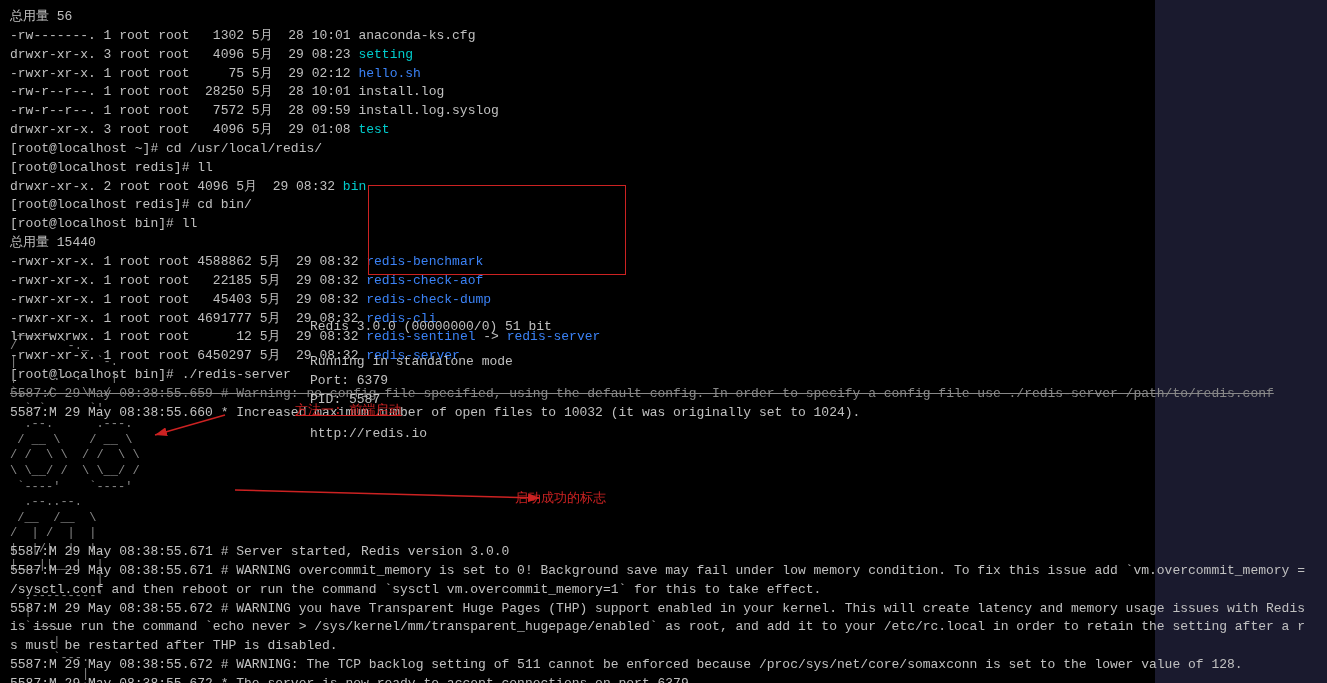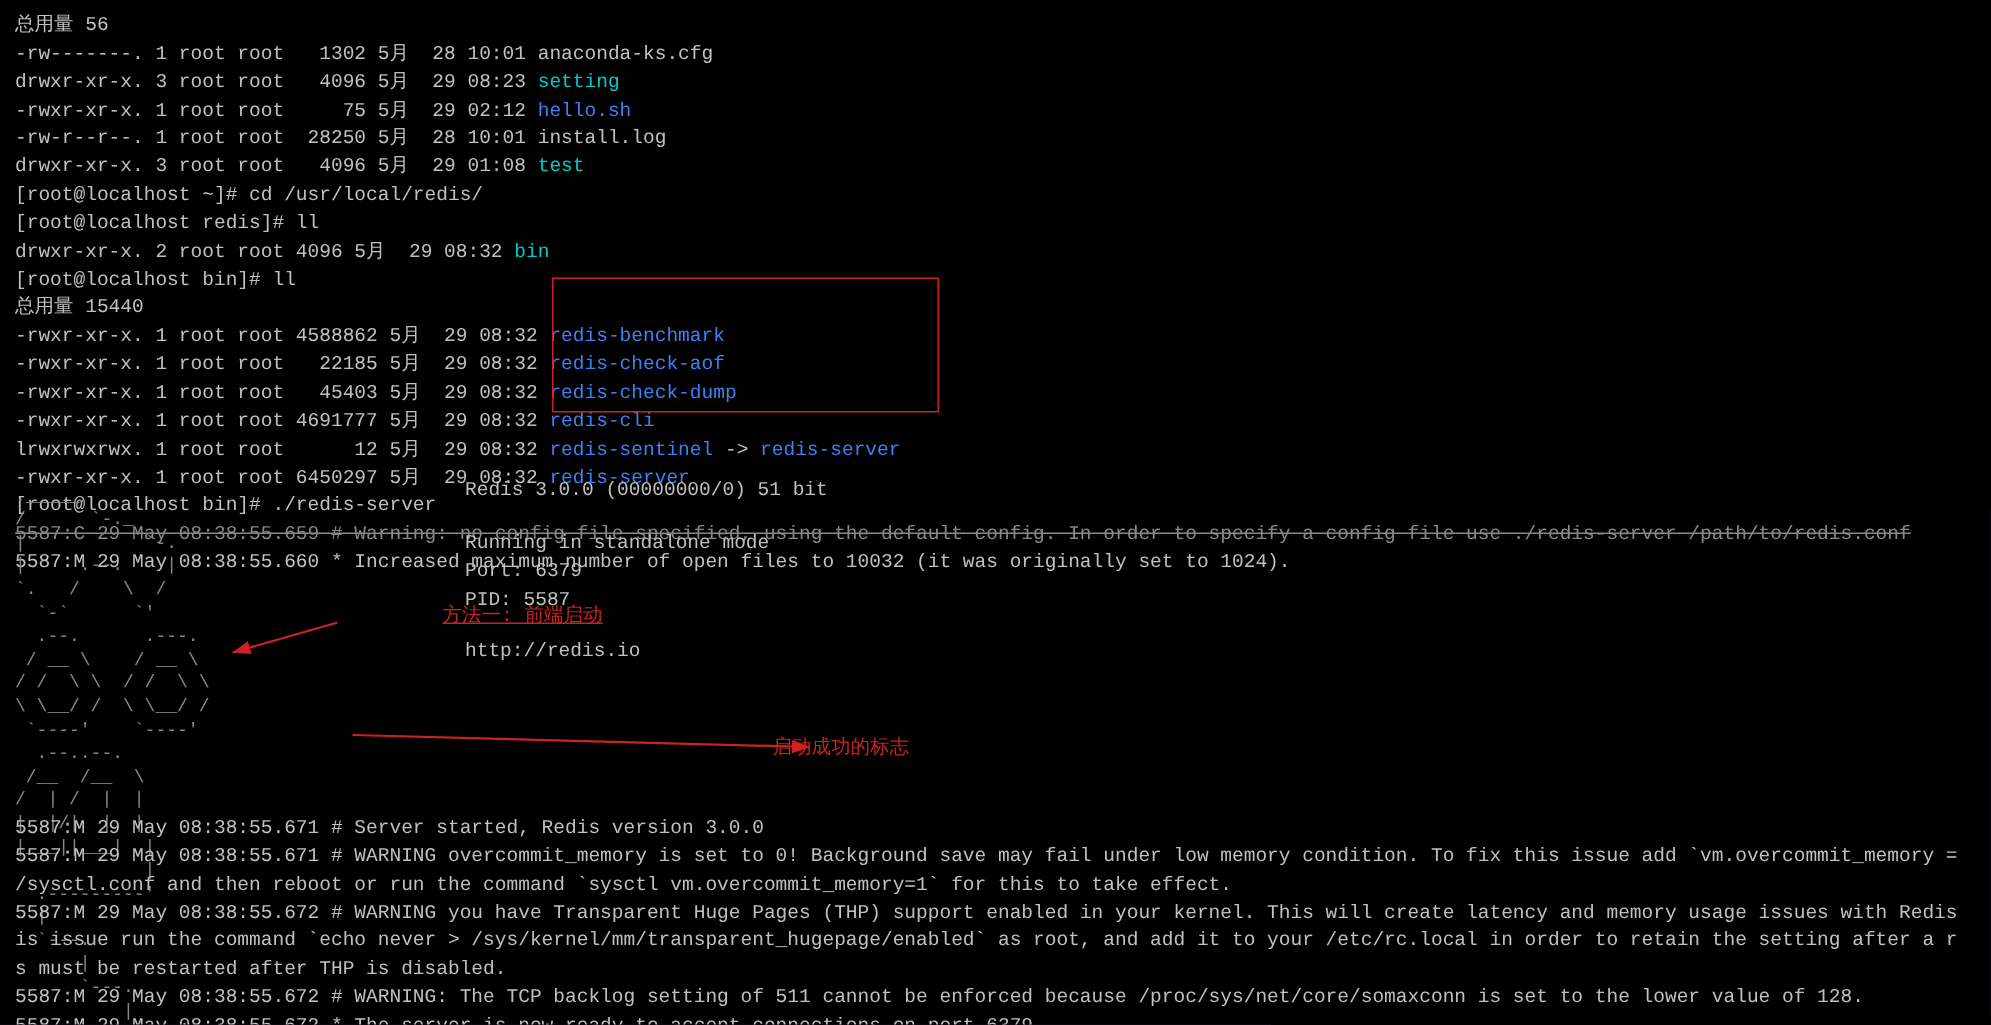--- a/index.html
+++ b/index.html
@@ -9,21 +9,21 @@
       font-family: 'Courier New', Courier, monospace;
       font-size: 13px;
       width: 1327px;
       min-height: 683px;
       overflow: hidden;
       position: relative;
     }
     .terminal {
       background-color: #000000;
       color: #c0c0c0;
-      width: 1327px;
+      width: 1155px;
       min-height: 683px;
       padding: 8px 10px;
       position: relative;
       line-height: 1.45;
     }
     .line {
       white-space: pre;
       display: block;
     }
     .green { color: #3b82f6; }
@@ -68,24 +68,26 @@
 </head>
 <body>
 
 <div class="terminal">
 
   <span class="line">总用量 56</span>
   <span class="line">-rw-------. 1 root root   1302 5月  28 10:01 anaconda-ks.cfg</span>
   <span class="line">drwxr-xr-x. 3 root root   4096 5月  29 08:23 <span class="cyan">setting</span></span>
   <span class="line">-rwxr-xr-x. 1 root root     75 5月  29 02:12 <span class="green">hello.sh</span></span>
   <span class="line">-rw-r--r--. 1 root root  28250 5月  28 10:01 install.log</span>
+  <span class="line">-rw-r--r--. 1 root root   7572 5月  28 09:59 install.log.syslog</span>
   <span class="line">drwxr-xr-x. 3 root root   4096 5月  29 01:08 <span class="cyan">test</span></span>
   <span class="line">[root@localhost ~]# cd /usr/local/redis/</span>
   <span class="line">[root@localhost redis]# ll</span>
   <span class="line">drwxr-xr-x. 2 root root 4096 5月  29 08:32 <span class="cyan">bin</span></span>
+  <span class="line">[root@localhost redis]# cd bin/</span>
   <span class="line">[root@localhost bin]# ll</span>
   <span class="line">总用量 15440</span>
   <span class="line">-rwxr-xr-x. 1 root root 4588862 5月  29 08:32 <span class="green">redis-benchmark</span></span>
   <span class="line">-rwxr-xr-x. 1 root root   22185 5月  29 08:32 <span class="green">redis-check-aof</span></span>
   <span class="line">-rwxr-xr-x. 1 root root   45403 5月  29 08:32 <span class="green">redis-check-dump</span></span>
   <span class="line">-rwxr-xr-x. 1 root root 4691777 5月  29 08:32 <span class="green">redis-cli</span></span>
   <span class="line">lrwxrwxrwx. 1 root root      12 5月  29 08:32 <span class="green">redis-sentinel</span> -&gt; <span class="green">redis-server</span></span>
   <span class="line">-rwxr-xr-x. 1 root root 6450297 5月  29 08:32 <span class="green">redis-server</span></span>
   <span class="line">[root@localhost bin]# ./redis-server</span>
   <span class="line" style="text-decoration: line-through; color:#888;">5587:C 29 May 08:38:55.659 # Warning: no config file specified, using the default config. In order to specify a config file use ./redis-server /path/to/redis.conf</span>

